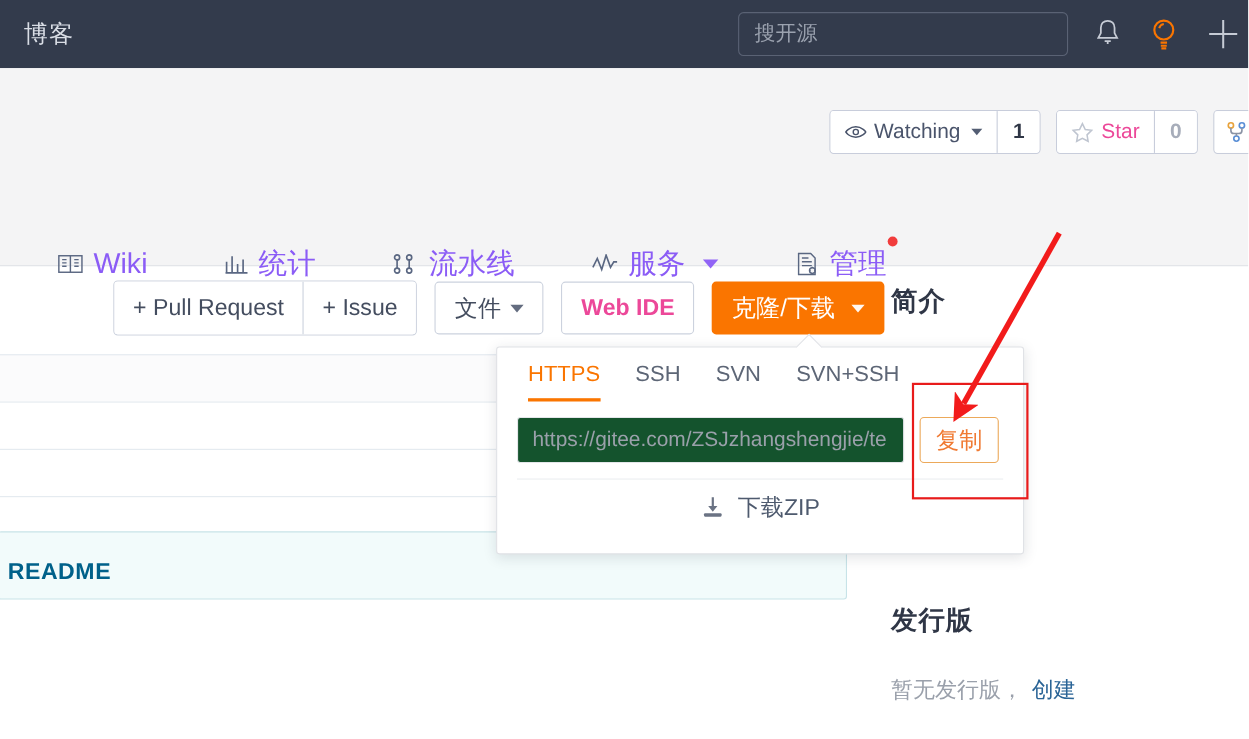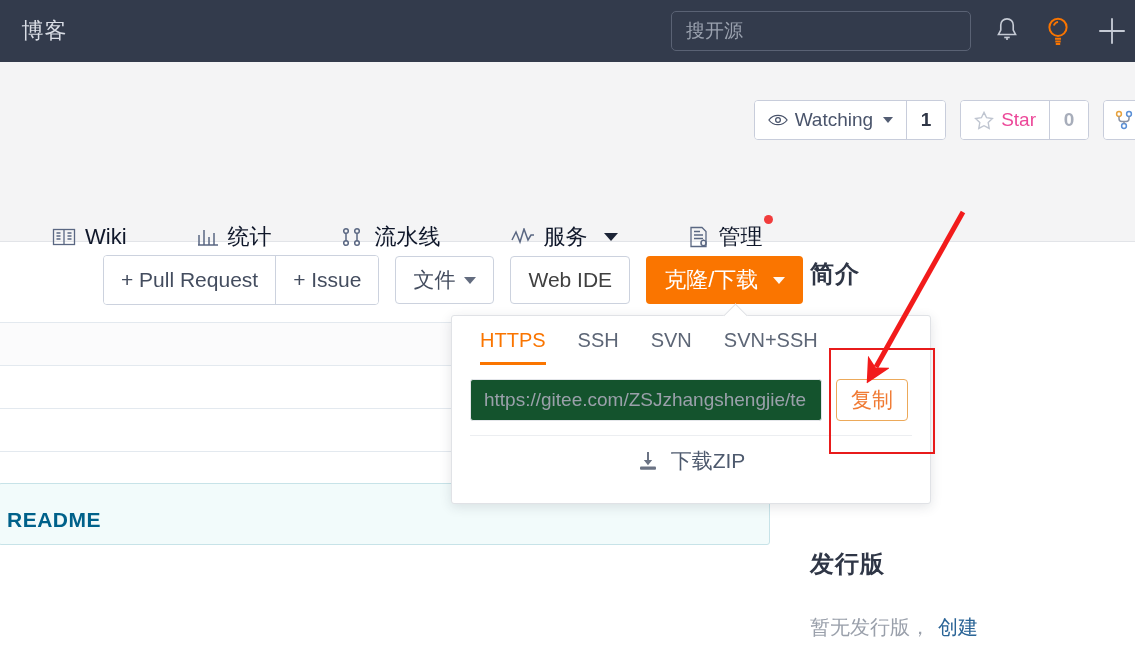--- a/index.html
+++ b/index.html
@@ -139,22 +139,22 @@
     left: 0; top: 160px;
     display: flex;
     align-items: center;
     gap: 0;
     padding-left: 52px;
   }
   .repo-tab {
     display: flex;
     align-items: center;
     gap: 9px;
-    font-size: 22px;
-    color: #0f172a;
+    font-size: 26px;
+    color: #8b5cf6;
     cursor: pointer;
     padding: 0 0;
     margin-right: 70px;
     position: relative;
     white-space: nowrap;
   }
   .repo-tab .caret-down {
     border-left-width: 7px;
     border-right-width: 7px;
     border-top-width: 8px;
@@ -205,21 +205,21 @@
     padding: 0 17px;
     font-size: 21px;
     color: #444d5f;
     border: 1px solid #ccd2de;
     border-radius: 4px;
     background: #fff;
     cursor: pointer;
     box-sizing: border-box;
     white-space: nowrap;
   }
-  .sbtn.bold { font-weight: normal; color: #404040; }
+  .sbtn.bold { font-weight: bold; color: #ec4899; }
   .sbtn .caret-down { border-top-color: #5b6478; }
   .btn-orange {
     display: flex;
     align-items: center;
     gap: 12px;
     height: 48px;
     padding: 0 18px;
     font-size: 22px;
     color: #fff;
     background: #fa7500;

